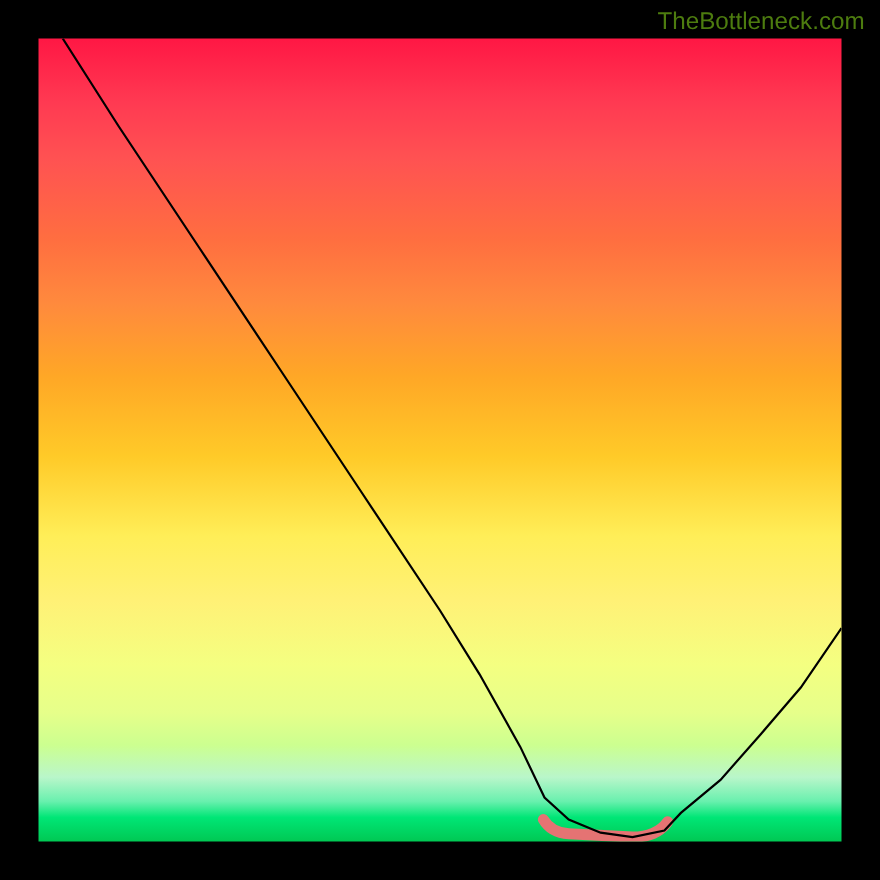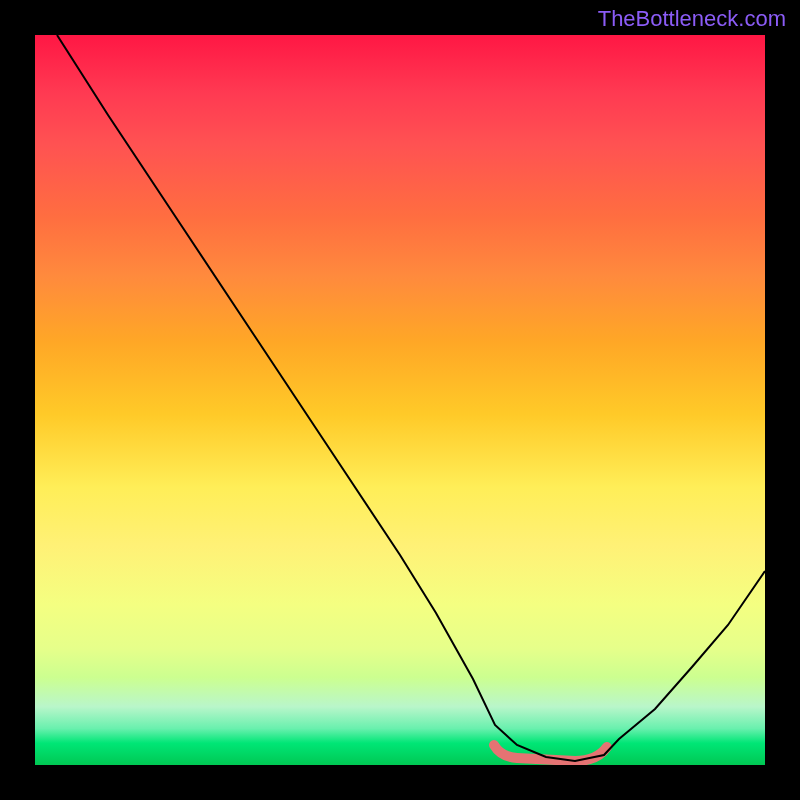--- a/index.html
+++ b/index.html
@@ -7,21 +7,21 @@
     width: 800px;
     height: 800px;
     background: #000;
     position: relative;
     font-family: Arial, sans-serif;
   }
   .watermark {
     position: absolute;
     top: 6px;
     right: 14px;
-    color: #8b5cf6;
+    color: #4d7c0f;
     font-size: 22px;
     font-weight: 500;
     z-index: 10;
   }
   .plot-area {
     position: absolute;
     left: 35px;
     top: 35px;
     width: 730px;
     height: 730px;

